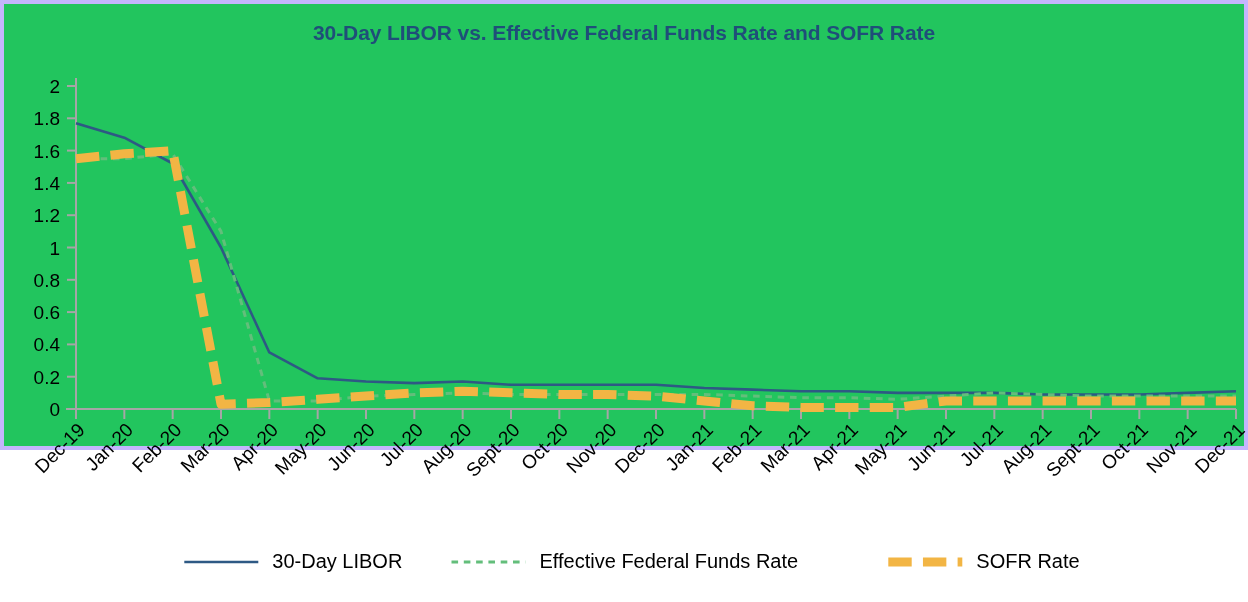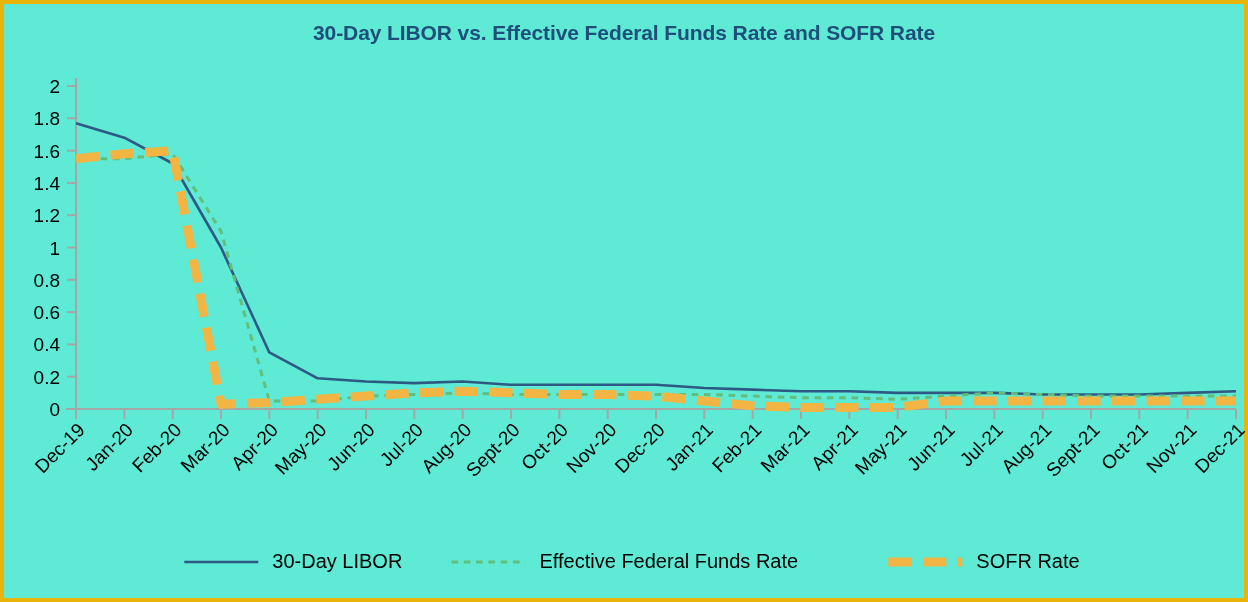--- a/index.html
+++ b/index.html
@@ -10,23 +10,23 @@
   body {
     width: 1248px;
     height: 602px;
     font-family: "Liberation Sans", sans-serif;
     overflow: hidden;
   }
   #chart-frame {
     position: relative;
     box-sizing: border-box;
     width: 1248px;
-    height: 602px;
-    border: 4px solid #eab308;
-    background: #5eead4;
+    height: 450px;
+    border: 4px solid #c4b5fd;
+    background: #22c55e;
   }
   #chart-title {
     position: absolute;
     left: 0;
     top: 17px;
     width: 100%;
     text-align: center;
     font-size: 21px;
     font-weight: bold;
     color: #1F4E79;

